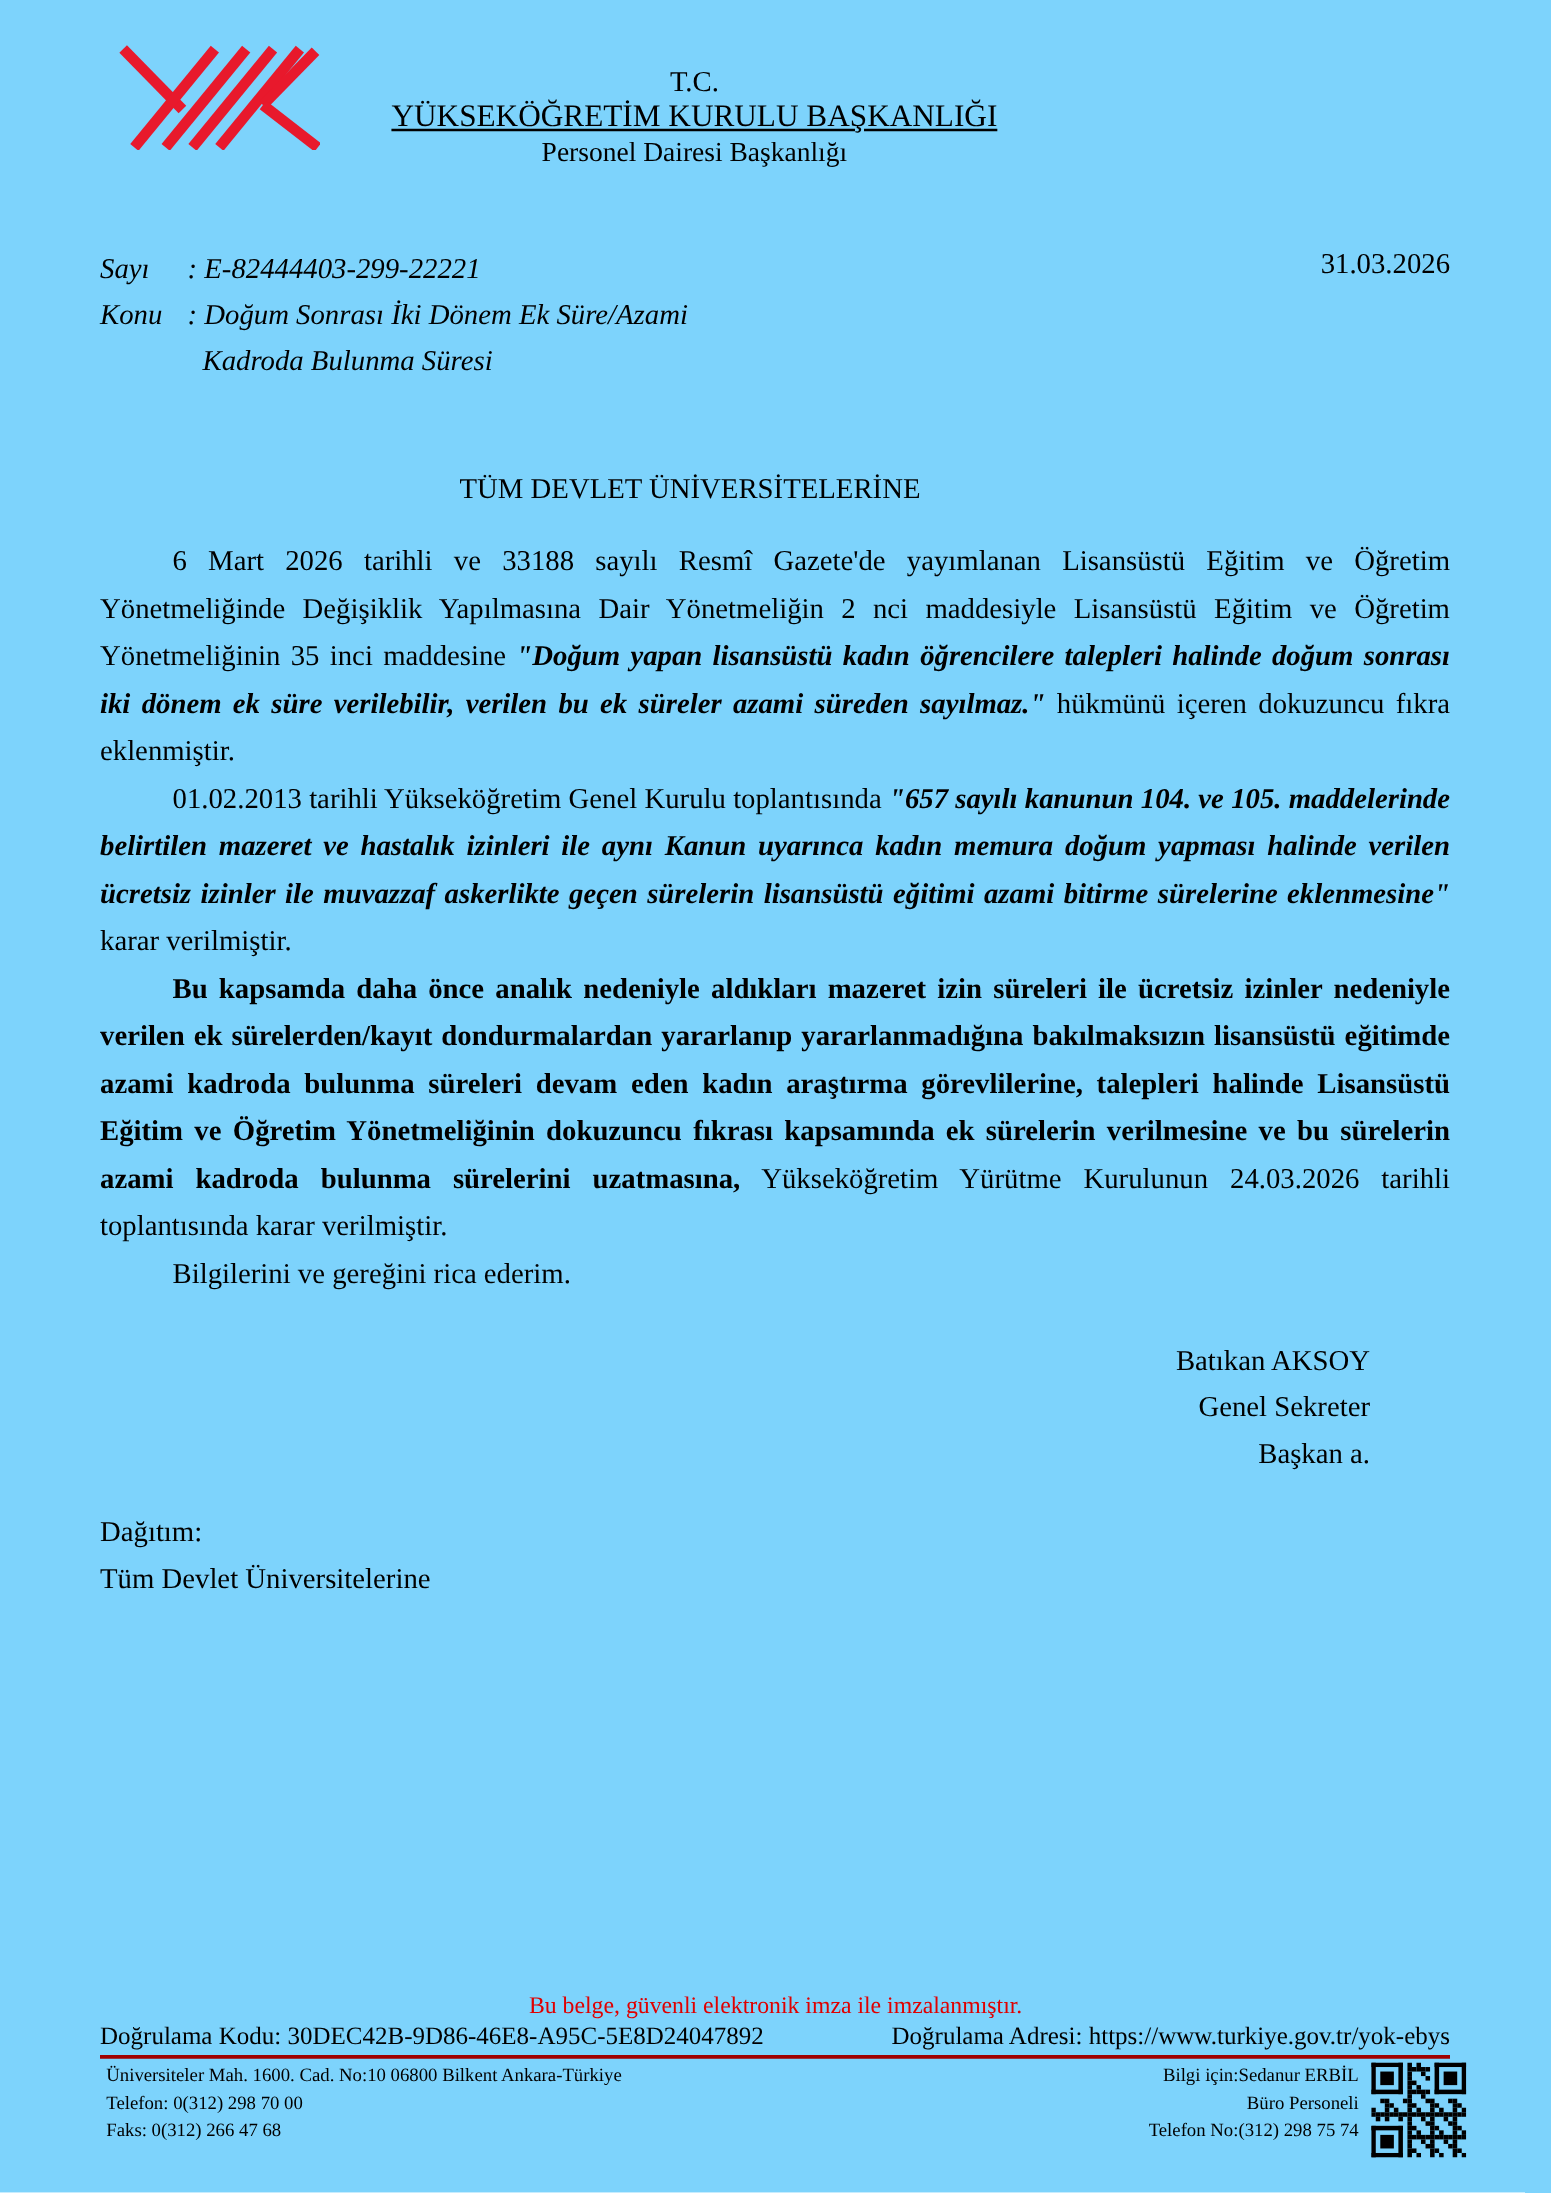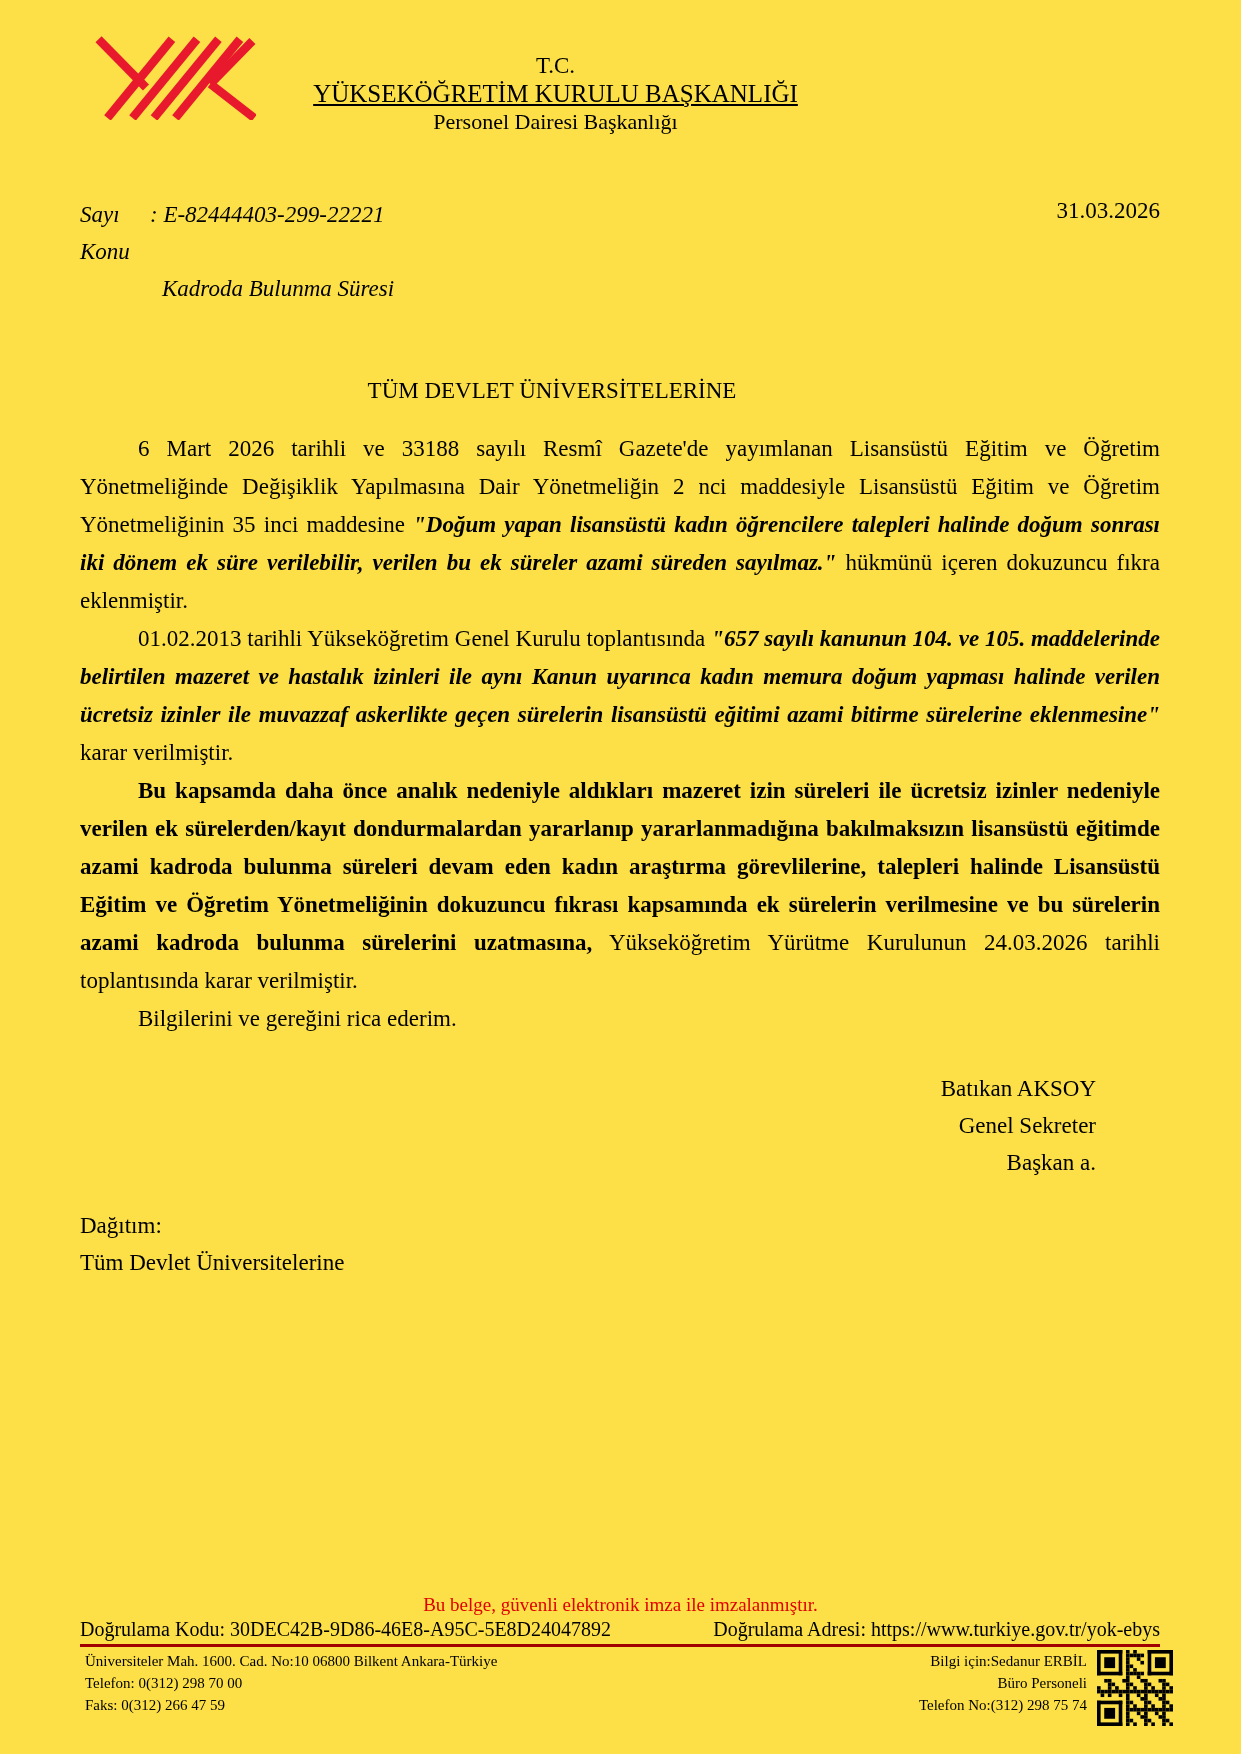--- a/index.html
+++ b/index.html
@@ -1,16 +1,16 @@
 <!DOCTYPE html>
 <html><head>
 <meta charset="utf-8">
 <style>
   html,body{margin:0;padding:0;background:#fff;}
-  .page{position:relative;width:1241px;height:1754px;background:#fde047;overflow:hidden;
+  .page{position:relative;width:1241px;height:1754px;background:#7dd3fc;overflow:hidden;
         font-family:"Liberation Serif","DejaVu Serif",serif;color:#000;}
 
   
   .logo{position:absolute;left:86px;top:30px;}
 
   
   .letterhead{position:absolute;left:0;right:130px;top:52px;text-align:center;line-height:28px;}
   .letterhead .tc{font-size:23px;}
   .letterhead .org{font-size:25px;text-decoration:underline;}
   .letterhead .dept{font-size:22px;}
@@ -72,21 +72,21 @@
   </div>
 
   <div class="meta">
     <div class="meta-row">
       <span class="meta-label">Sayı</span>
       <span>: E-82444403-299-22221</span>
     </div>
     <div class="meta-row">
       <span class="meta-label">Konu</span>
       <span>
-        <br>
+        <span>: Doğum Sonrası İki Dönem Ek Süre/Azami</span><br>
         <span class="konu-line2">Kadroda Bulunma Süresi</span>
       </span>
     </div>
   </div>
   <div class="doc-date">31.03.2026</div>
 
   <div class="content">
     <div class="recipient">TÜM DEVLET ÜNİVERSİTELERİNE</div>
 
     <p><span>6 Mart 2026 tarihli ve 33188 sayılı Resmî Gazete'de yayımlanan Lisansüstü Eğitim ve Öğretim Yönetmeliğinde Değişiklik Yapılmasına Dair Yönetmeliğin 2 nci maddesiyle Lisansüstü Eğitim ve Öğretim Yönetmeliğinin 35 inci maddesine </span><span class="bi">"Doğum yapan lisansüstü kadın öğrencilere talepleri halinde doğum sonrası iki dönem ek süre verilebilir, verilen bu ek süreler azami süreden sayılmaz."</span><span> hükmünü içeren dokuzuncu fıkra eklenmiştir.</span></p>
@@ -115,21 +115,21 @@
     <span>Doğrulama Kodu: 30DEC42B-9D86-46E8-A95C-5E8D24047892</span>
     <span>Doğrulama Adresi: https://www.turkiye.gov.tr/yok-ebys</span>
   </div>
 
   <div class="footer-rule"></div>
 
   <div class="footer-cols">
     <div class="footer-left">
       <div>Üniversiteler Mah. 1600. Cad. No:10 06800 Bilkent Ankara-Türkiye</div>
       <div>Telefon: 0(312) 298 70 00</div>
-      <div>Faks: 0(312) 266 47 59</div>
+      <div>Faks: 0(312) 266 47 68</div>
     </div>
     <div class="footer-right">
       <div><span>Bilgi için:</span><span>Sedanur ERBİL</span></div>
       <div>Büro Personeli</div>
       <div>Telefon No:(312) 298 75 74</div>
     </div>
     <svg class="qr" id="qr-svg" viewBox="0 0 84 84" aria-hidden="true">
         <rect x="0" y="0" width="28" height="4" fill="#000"></rect>
         <rect x="0" y="24" width="28" height="4" fill="#000"></rect>
         <rect x="0" y="0" width="4" height="28" fill="#000"></rect>

